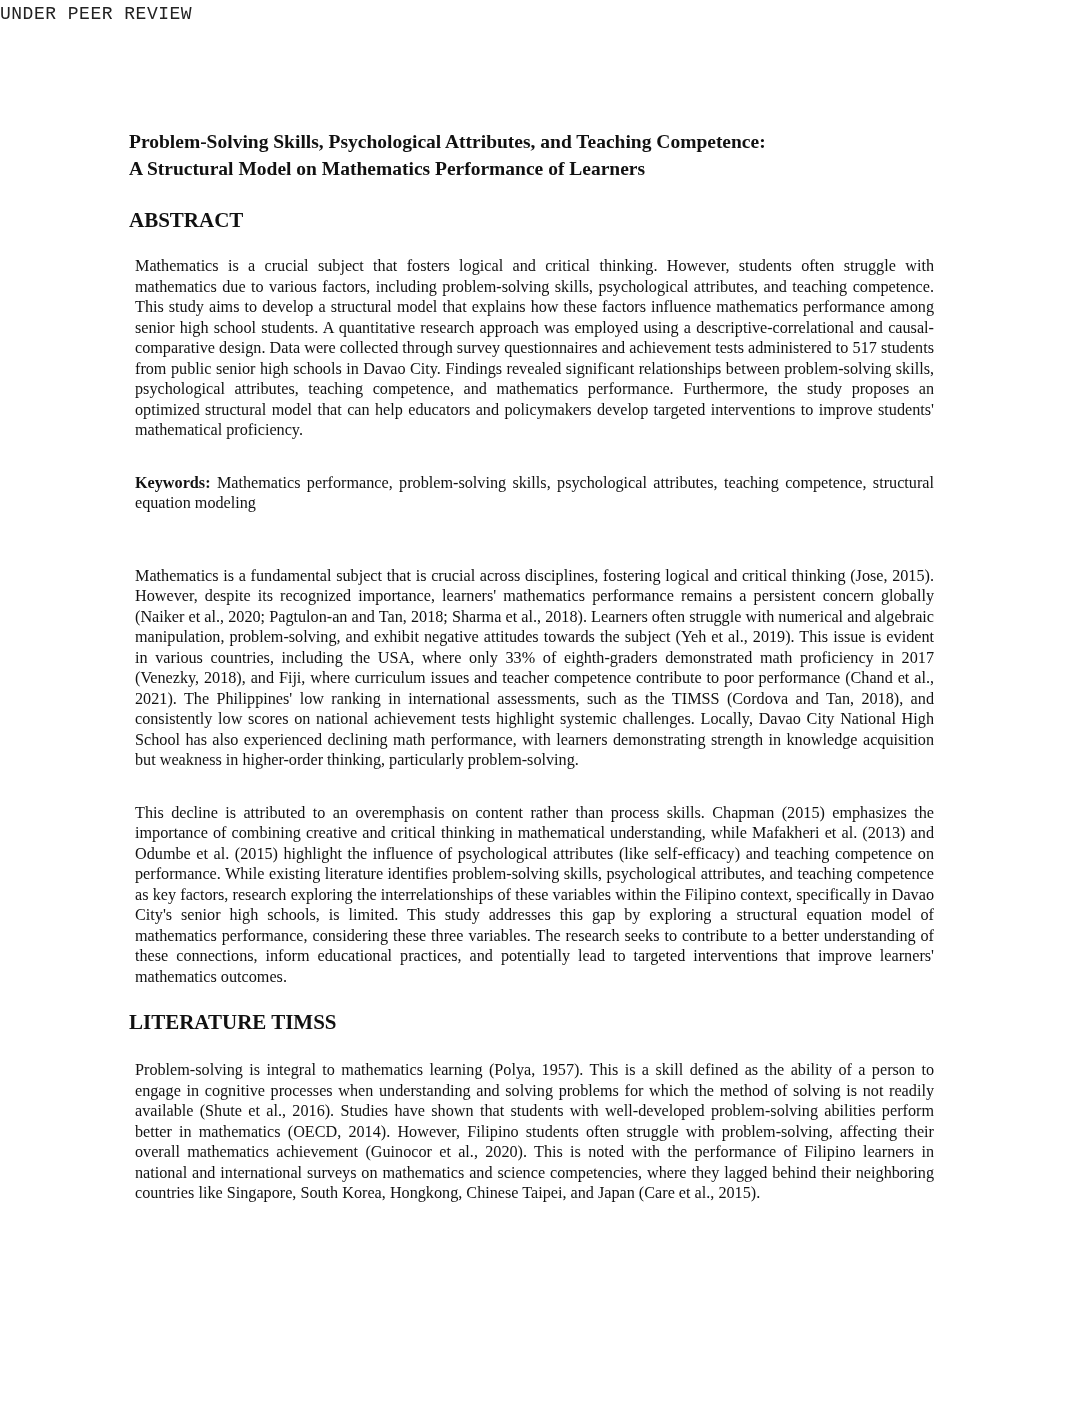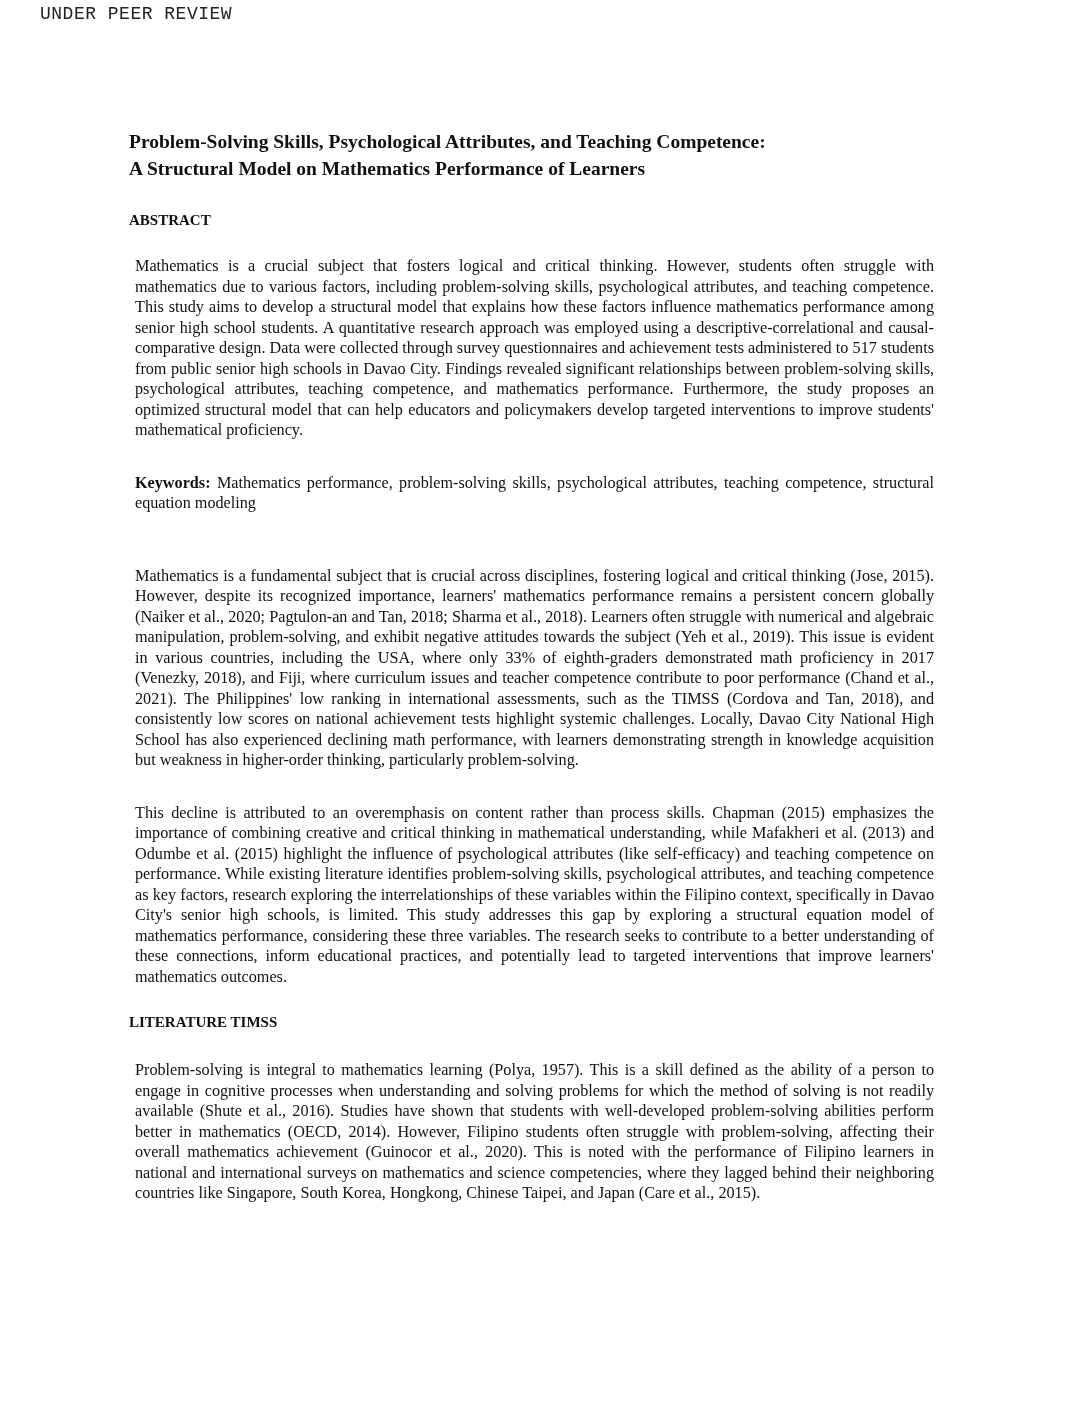--- a/index.html
+++ b/index.html
@@ -4,31 +4,30 @@
 <style>
   html, body { margin: 0; padding: 0; background: #ffffff; }
   body {
     width: 1088px; height: 1408px; position: relative; overflow: hidden;
     font-family: "Liberation Serif", serif; color: #111;
   }
   .watermark {
     position: absolute; left: 0; top: 4px;
     font-family: "Liberation Mono", monospace; font-size: 18px; color: #222;
     letter-spacing: 0.5px;
-    padding-left: 40px;
   }
   .page {
     position: absolute; left: 129px; top: 128px; width: 811px;
   }
   .title {
     font-weight: bold; font-size: 19.5px; line-height: 27px;
     margin: 0 0 28px 0;
   }
   .section-heading {
-    font-weight: bold; font-size: 15px; margin: 0; line-height: 20px;
+    font-weight: bold; font-size: 21px; margin: 0; line-height: 20px;
   }
   .subheading {
     font-weight: bold; font-size: 16px; margin: 0; line-height: 20px;
   }
   p {
     margin: 6px; font-size: 16.2px; line-height: 20.5px; text-align: justify;
   }
   .gap-sm { height: 11px; }
   .gap-md { height: 19px; }
   .gap-lg { height: 20px; }

